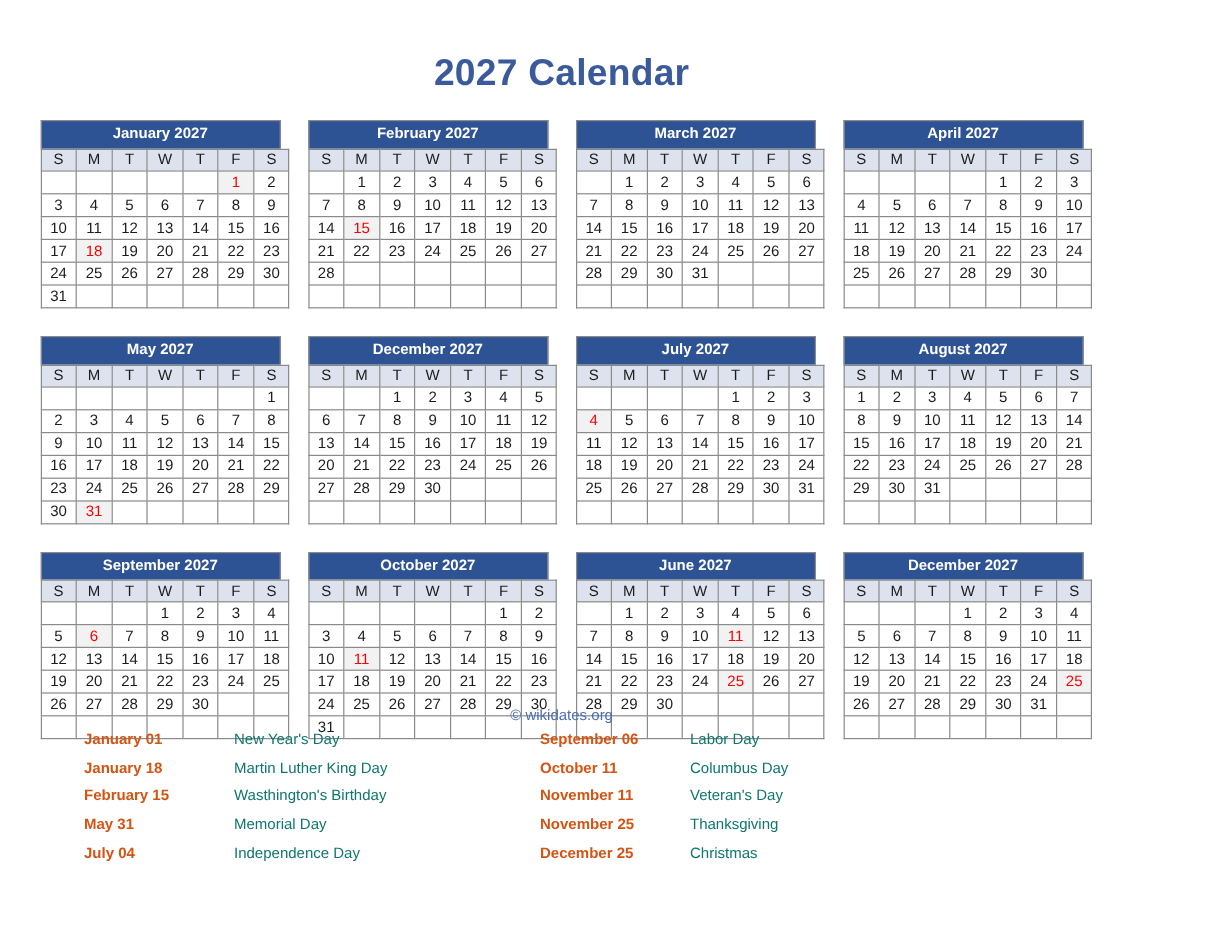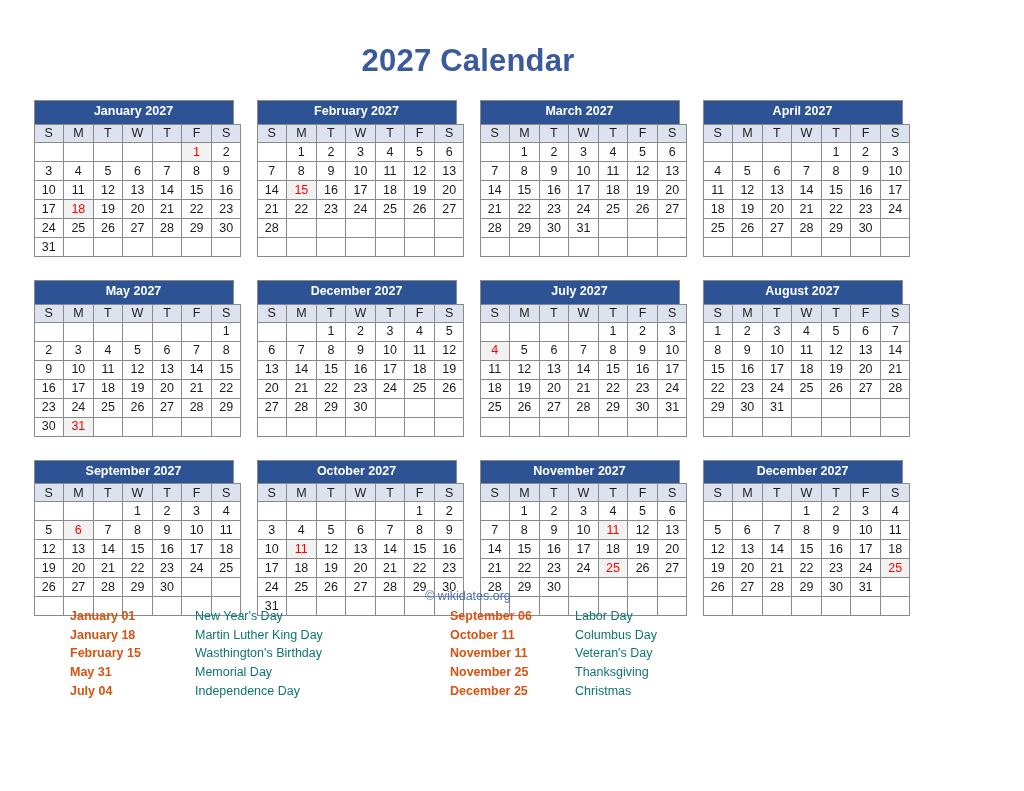--- a/index.html
+++ b/index.html
@@ -102,21 +102,21 @@
   .holidays {
     position: absolute;
     top: 607px;
     left: 0;
     width: 1024px;
     display: grid;
     grid-template-columns: 125px 255px 125px 255px;
     justify-content: start;
     padding-left: 70px;
     box-sizing: border-box;
-    row-gap: 0;
+    row-gap: 5px;
   }
   .holiday-date {
     color: #d35413;
     font-weight: bold;
     font-size: 12.5px;
     line-height: 18.7px;
     white-space: nowrap;
   }
   .holiday-name {
     color: #0f766e;
@@ -847,21 +847,21 @@
               <td class="empty"></td>
               <td class="empty"></td>
               <td class="empty"></td>
               <td class="empty"></td>
               <td class="empty"></td>
             </tr>
           </tbody>
         </table>
       </div>
       <div class="month-card">
-        <div class="month-title">November 2027</div>
+        <div class="month-title">June 2027</div>
         <table class="month-table">
           <thead>
             <tr>
               <th>S</th>
               <th>M</th>
               <th>T</th>
               <th>W</th>
               <th>T</th>
               <th>F</th>
               <th>S</th>

